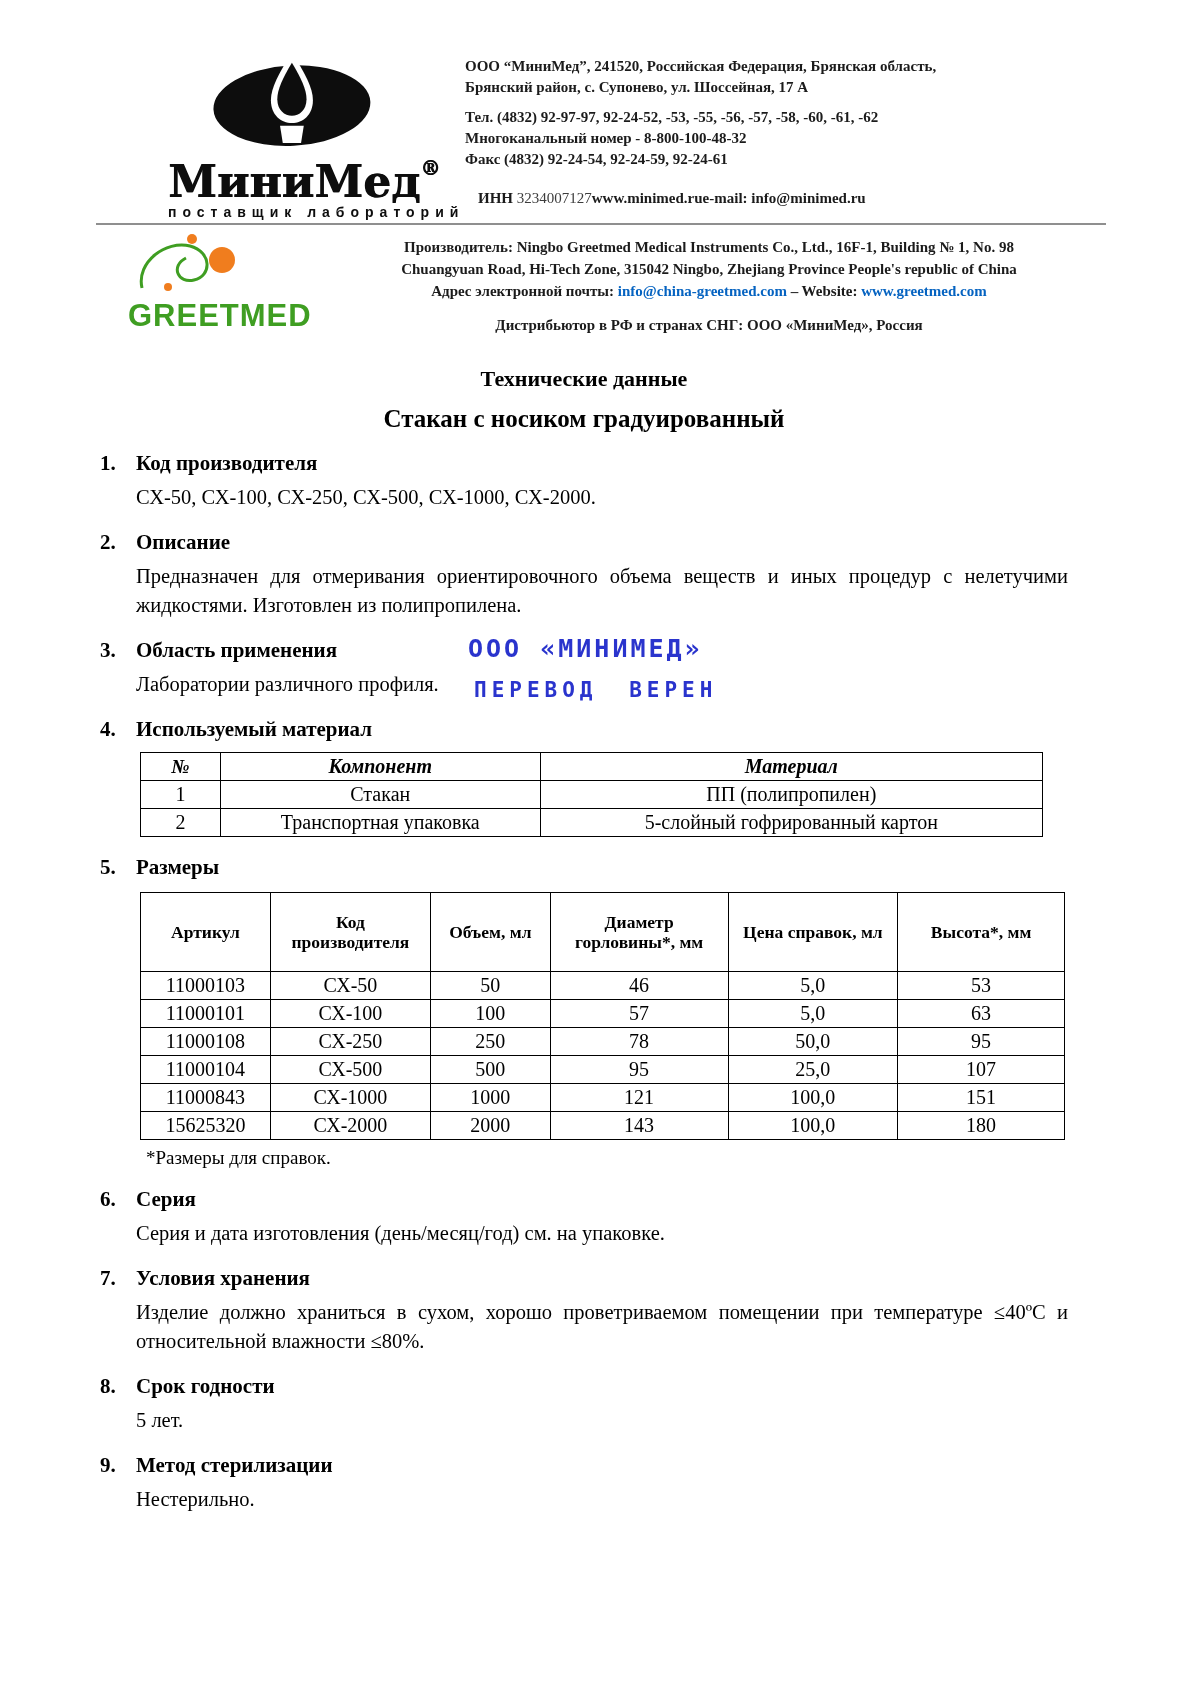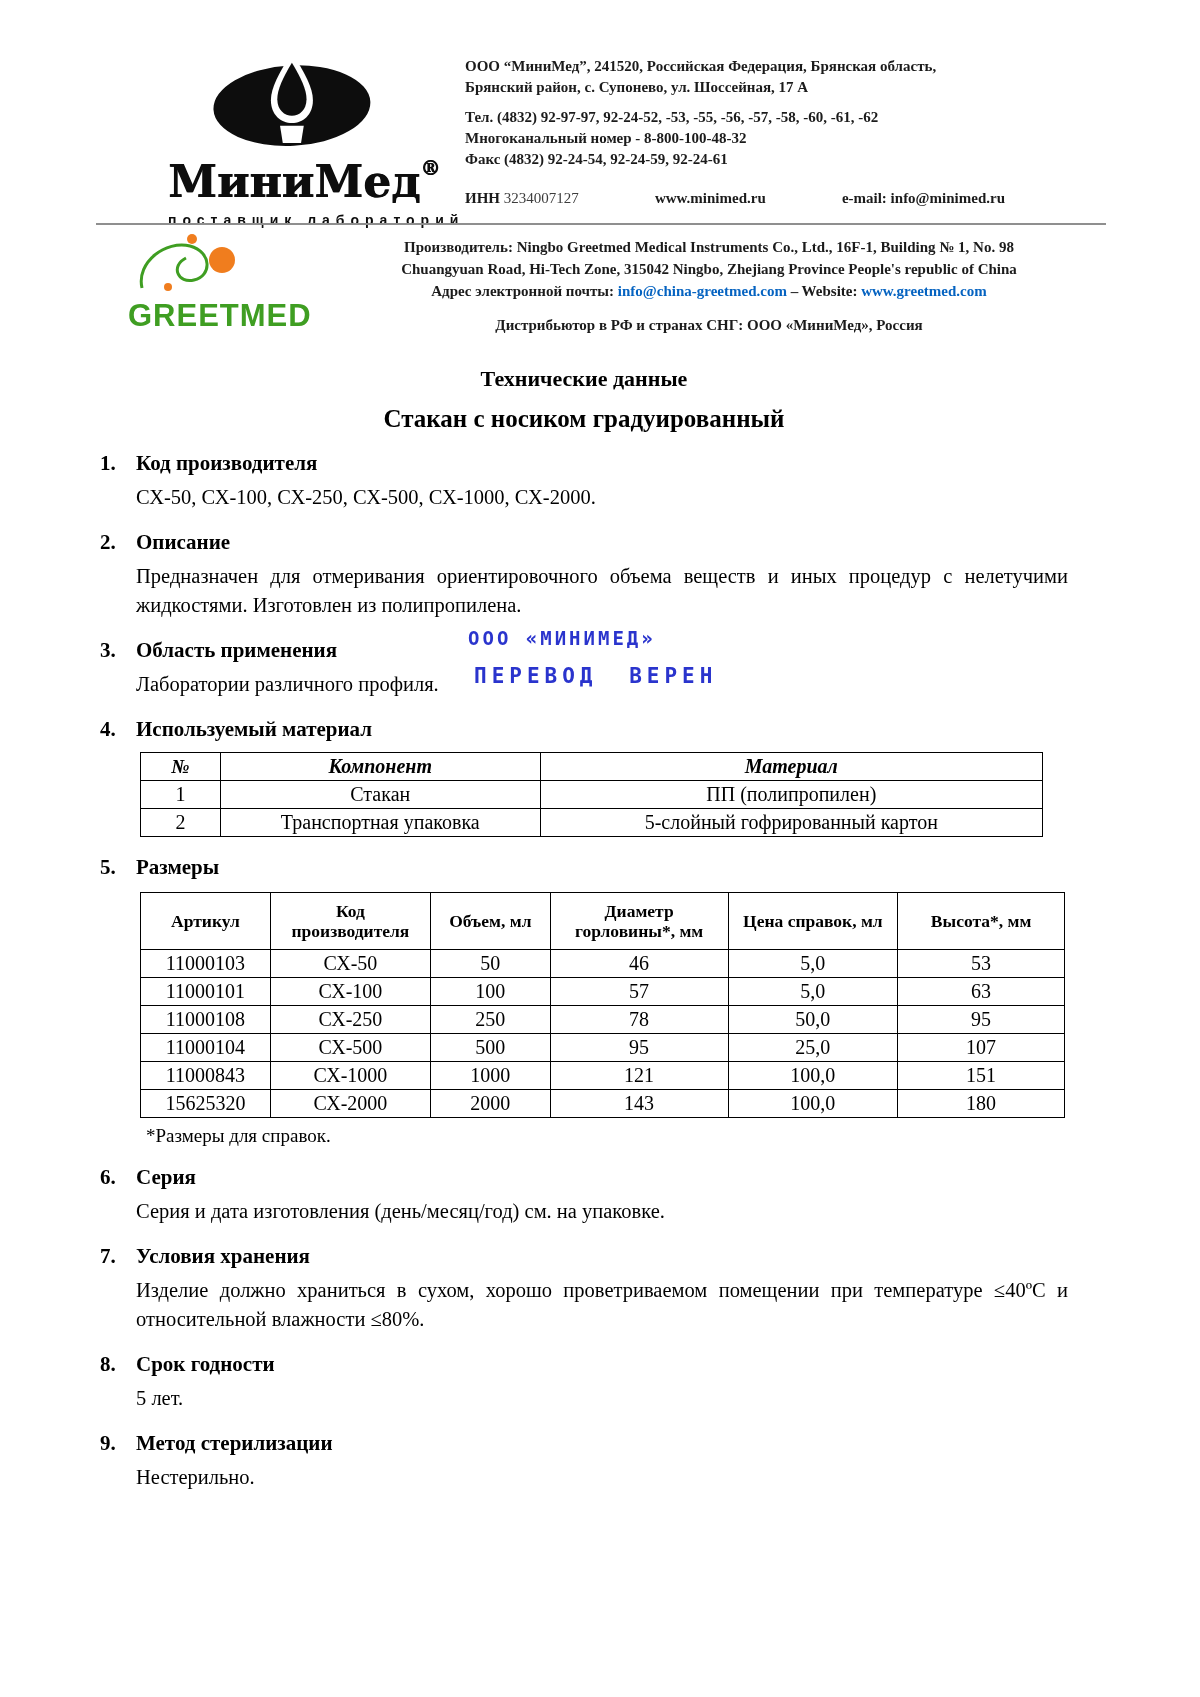--- a/index.html
+++ b/index.html
@@ -7,26 +7,26 @@
   .page { width: 1200px; height: 1697px; background: #fff; position: relative; overflow: hidden; }
   .sans { font-family: "Liberation Sans", sans-serif; }
 
   
   .hdr { position: absolute; top: 0; left: 0; width: 1200px; height: 362px; }
 
   .mm-logo { position: absolute; left: 168px; top: 52px; width: 246px; text-align: center; }
   .mm-blob { display: block; margin: 0 auto; }
   .mm-name { font-family: "DejaVu Serif", serif; font-weight: bold; font-size: 44px; line-height: 44px; margin-top: -6px; letter-spacing: 0px; color: #0d0d0d; text-shadow: 0.8px 0 0 #0d0d0d; white-space: nowrap; }
   .mm-name .reg { font-size: 20px; vertical-align: 22px; font-weight: bold; }
-  .mm-tag { font-weight: bold; font-size: 14px; letter-spacing: 6px; margin-top: 8px; color: #0d0d0d; white-space: nowrap; }
+  .mm-tag { font-weight: bold; font-size: 14px; letter-spacing: 6px; margin-top: 0; color: #0d0d0d; white-space: nowrap; }
 
   .contact { position: absolute; left: 465px; top: 56px; font-size: 15px; line-height: 21px; font-weight: bold; color: #1b1b1b; }
   .gap8 { height: 9px; }
 
-  .inn-row { position: absolute; left: 465px; top: 190px; width: 540px; display: flex; justify-content: space-between; font-size: 15px; font-weight: bold; color: #1b1b1b; }
+  .inn-row { position: absolute; left: 478px; top: 190px; width: 540px; display: flex; font-size: 15px; font-weight: bold; color: #1b1b1b; }
   .inn-num { font-weight: normal; color: #3c3c3c; }
   .plain-link { color: #1b1b1b; text-decoration: none; cursor: pointer; }
 
   .rule { position: absolute; left: 96px; top: 223px; width: 1010px; border-top: 2px solid #8f8f8f; }
 
   .gm-logo { position: absolute; left: 128px; top: 232px; width: 210px; text-align: left; }
   .gm-text { font-family: "Liberation Sans", sans-serif; font-weight: bold; font-size: 31px; letter-spacing: 1px; color: #3f9e22; margin-top: 2px; }
 
   .manu { position: absolute; left: 350px; top: 236px; width: 718px; text-align: center; font-size: 15px; line-height: 22px; font-weight: bold; color: #1b1b1b; }
   .manu .blue { color: #0563c1; cursor: pointer; }
@@ -44,27 +44,27 @@
   .just { text-align: justify; }
 
   table { border-collapse: collapse; }
   td, th { border: 1px solid #000; text-align: center; vertical-align: middle; }
 
   .mat-table { margin: 10px 0 0 40px; width: 903px; }
   .mat-table th { font-style: italic; font-weight: bold; font-size: 20px; padding: 2px 8px; height: 28px; }
   .mat-table td { font-size: 20px; padding: 2px 8px; height: 28px; }
 
   .size-table { margin: 12px 0 0 40px; width: 925px; }
-  .size-table th { font-weight: bold; font-size: 17.5px; line-height: 20px; padding: 8px 6px; height: 50px; }
+  .size-table th { font-weight: bold; font-size: 17.5px; line-height: 20px; padding: 19px 6px; height: 50px; }
   .size-table td { font-size: 20px; padding: 2px 22px; height: 28px; }
 
   .footnote { margin: 7px 0 0 46px; font-size: 19px; }
 
   .stamp { position: absolute; left: 368px; top: -10px; color: #2a34cd; font-family: "DejaVu Sans Mono", monospace; font-weight: bold; white-space: nowrap; }
-  .stamp-l1 { font-size: 19px; letter-spacing: 3px; }
+  .stamp-l1 { font-size: 25px; letter-spacing: 3px; margin-top: 7px; }
   .stamp-l2 { font-size: 21px; letter-spacing: 5px; word-spacing: 14px; margin-top: 15px; margin-left: 6px; }
 </style>
 </head>
 <body>
 
 <div class="page">
 
   <div class="hdr">
 
     <div class="mm-logo">

